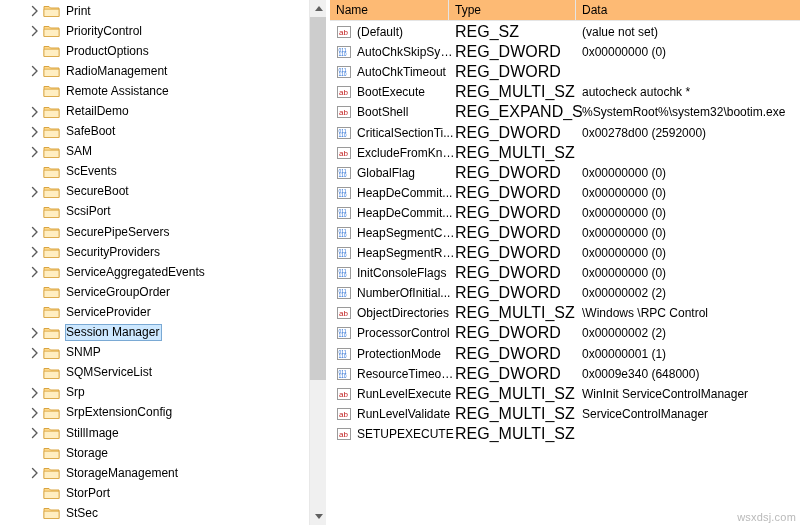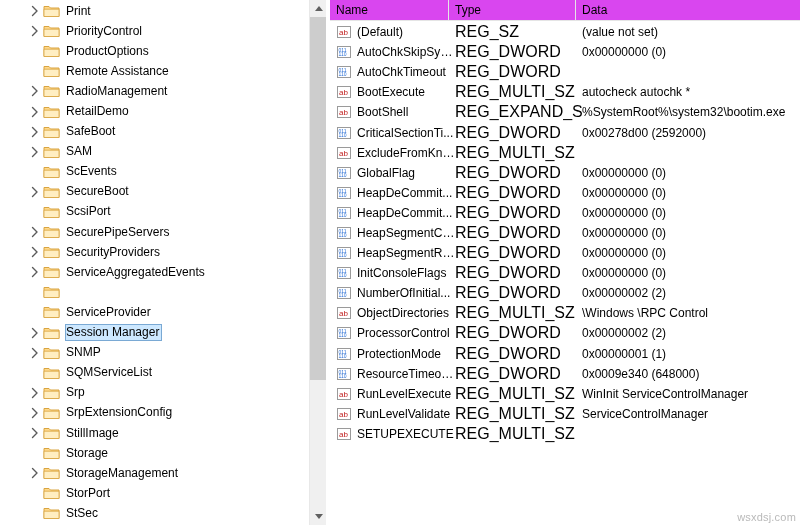--- a/index.html
+++ b/index.html
@@ -118,21 +118,21 @@
   #list-pane {
     position: relative;
     flex: 1;
     height: 525px;
     background: #ffffff;
     overflow: hidden;
   }
   #list-header {
     display: flex;
     height: 21px;
-    background: #d946ef;
+    background: #fdba74;
     border-bottom: 1px solid #e5e5e5;
     align-items: center;
   }
   .hdr-cell {
     font-size: 12px;
     color: #000;
     padding-left: 6px;
     height: 21px;
     line-height: 21px;
     border-right: 1px solid #e5e5e5;
@@ -230,20 +230,34 @@
           <span class="twisty"></span>
           <span class="folder-icon">
             <svg width="17" height="14" viewBox="0 0 17 14">
               <path d="M1 2.5 L6 2.5 L7.5 4 L16 4 L16 12.5 L1 12.5 Z" fill="#ffd98a" stroke="#d9a441" stroke-width="1"></path>
               <path d="M1 5.2 L16 5.2 L16 12.5 L1 12.5 Z" fill="#ffeec2" stroke="#d9a441" stroke-width="0.8"></path>
             </svg>
           </span>
           <span class="tree-label">ProductOptions</span>
         </div>
         <div class="tree-row">
+          <span class="twisty">
+            <svg width="16" height="16" viewBox="0 0 16 16">
+              <path d="M5.5 3.5 L10 8 L5.5 12.5" fill="none" stroke="#5a5a5a" stroke-width="1.4" stroke-linecap="round" stroke-linejoin="round"></path>
+            </svg>
+          </span>
+          <span class="folder-icon">
+            <svg width="17" height="14" viewBox="0 0 17 14">
+              <path d="M1 2.5 L6 2.5 L7.5 4 L16 4 L16 12.5 L1 12.5 Z" fill="#ffd98a" stroke="#d9a441" stroke-width="1"></path>
+              <path d="M1 5.2 L16 5.2 L16 12.5 L1 12.5 Z" fill="#ffeec2" stroke="#d9a441" stroke-width="0.8"></path>
+            </svg>
+          </span>
+          <span class="tree-label">RadioManagement</span>
+        </div>
+        <div class="tree-row">
           <span class="twisty"></span>
           <span class="folder-icon">
             <svg width="17" height="14" viewBox="0 0 17 14">
               <path d="M1 2.5 L6 2.5 L7.5 4 L16 4 L16 12.5 L1 12.5 Z" fill="#ffd98a" stroke="#d9a441" stroke-width="1"></path>
               <path d="M1 5.2 L16 5.2 L16 12.5 L1 12.5 Z" fill="#ffeec2" stroke="#d9a441" stroke-width="0.8"></path>
             </svg>
           </span>
           <span class="tree-label">Remote Assistance</span>
         </div>
         <div class="tree-row">
@@ -251,34 +265,20 @@
             <svg width="16" height="16" viewBox="0 0 16 16">
               <path d="M5.5 3.5 L10 8 L5.5 12.5" fill="none" stroke="#5a5a5a" stroke-width="1.4" stroke-linecap="round" stroke-linejoin="round"></path>
             </svg>
           </span>
           <span class="folder-icon">
             <svg width="17" height="14" viewBox="0 0 17 14">
               <path d="M1 2.5 L6 2.5 L7.5 4 L16 4 L16 12.5 L1 12.5 Z" fill="#ffd98a" stroke="#d9a441" stroke-width="1"></path>
               <path d="M1 5.2 L16 5.2 L16 12.5 L1 12.5 Z" fill="#ffeec2" stroke="#d9a441" stroke-width="0.8"></path>
             </svg>
           </span>
-          <span class="tree-label">RadioManagement</span>
-        </div>
-        <div class="tree-row">
-          <span class="twisty">
-            <svg width="16" height="16" viewBox="0 0 16 16">
-              <path d="M5.5 3.5 L10 8 L5.5 12.5" fill="none" stroke="#5a5a5a" stroke-width="1.4" stroke-linecap="round" stroke-linejoin="round"></path>
-            </svg>
-          </span>
-          <span class="folder-icon">
-            <svg width="17" height="14" viewBox="0 0 17 14">
-              <path d="M1 2.5 L6 2.5 L7.5 4 L16 4 L16 12.5 L1 12.5 Z" fill="#ffd98a" stroke="#d9a441" stroke-width="1"></path>
-              <path d="M1 5.2 L16 5.2 L16 12.5 L1 12.5 Z" fill="#ffeec2" stroke="#d9a441" stroke-width="0.8"></path>
-            </svg>
-          </span>
           <span class="tree-label">RetailDemo</span>
         </div>
         <div class="tree-row">
           <span class="twisty">
             <svg width="16" height="16" viewBox="0 0 16 16">
               <path d="M5.5 3.5 L10 8 L5.5 12.5" fill="none" stroke="#5a5a5a" stroke-width="1.4" stroke-linecap="round" stroke-linejoin="round"></path>
             </svg>
           </span>
           <span class="folder-icon">
             <svg width="17" height="14" viewBox="0 0 17 14">
@@ -379,20 +379,21 @@
           <span class="tree-label">ServiceAggregatedEvents</span>
         </div>
         <div class="tree-row">
           <span class="twisty"></span>
           <span class="folder-icon">
             <svg width="17" height="14" viewBox="0 0 17 14">
               <path d="M1 2.5 L6 2.5 L7.5 4 L16 4 L16 12.5 L1 12.5 Z" fill="#ffd98a" stroke="#d9a441" stroke-width="1"></path>
               <path d="M1 5.2 L16 5.2 L16 12.5 L1 12.5 Z" fill="#ffeec2" stroke="#d9a441" stroke-width="0.8"></path>
             </svg>
           </span>
+          <span class="tree-label">ServiceGroupOrder</span>
         </div>
         <div class="tree-row">
           <span class="twisty"></span>
           <span class="folder-icon">
             <svg width="17" height="14" viewBox="0 0 17 14">
               <path d="M1 2.5 L6 2.5 L7.5 4 L16 4 L16 12.5 L1 12.5 Z" fill="#ffd98a" stroke="#d9a441" stroke-width="1"></path>
               <path d="M1 5.2 L16 5.2 L16 12.5 L1 12.5 Z" fill="#ffeec2" stroke="#d9a441" stroke-width="0.8"></path>
             </svg>
           </span>
           <span class="tree-label">ServiceProvider</span>

